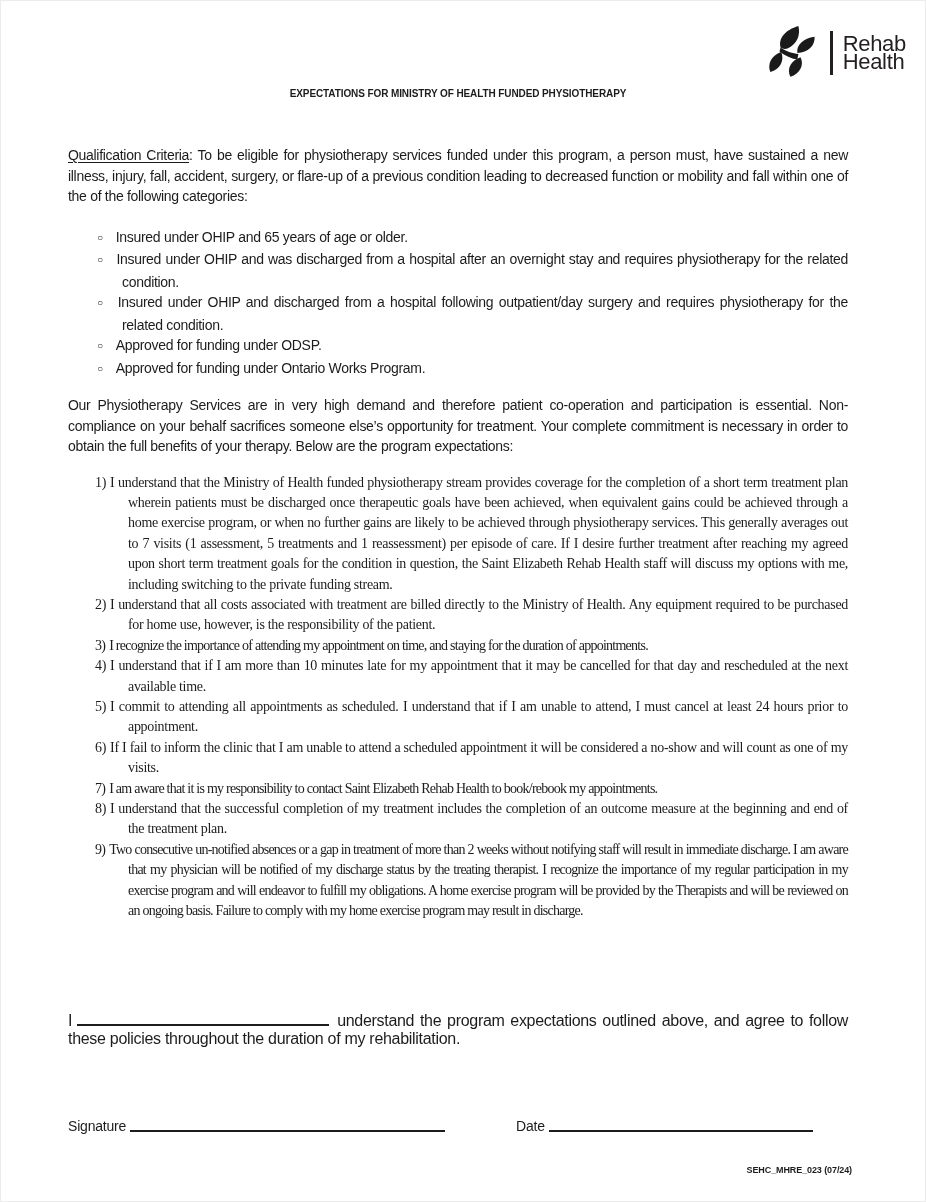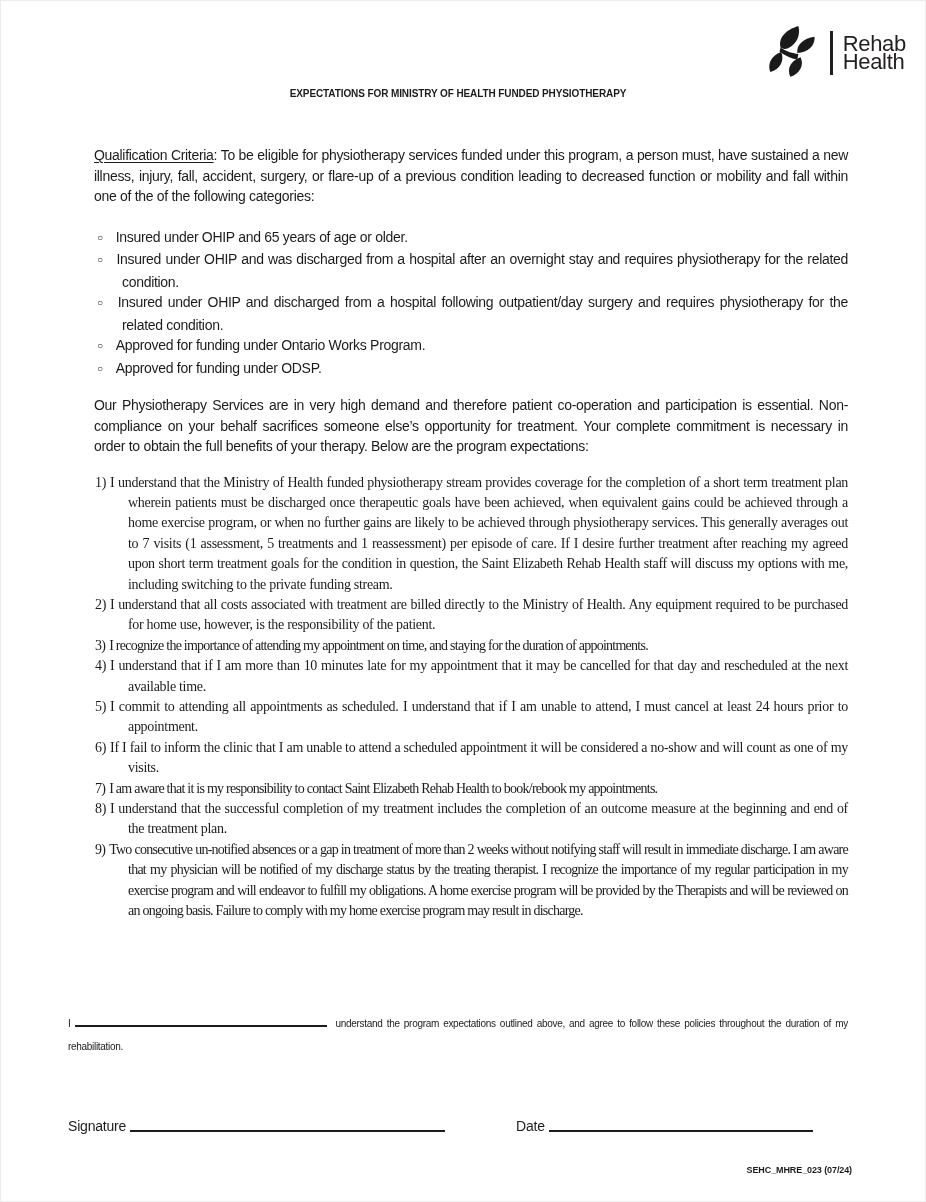--- a/index.html
+++ b/index.html
@@ -21,21 +21,21 @@
   
   .logo { position: absolute; top: 26px; right: 20px; display: flex; align-items: center; }
   .logo svg { width: 54px; height: 54px; display: block; }
   .logo-bar { width: 2.5px; height: 44px; background: #231f20; margin: 0 10px 0 10px; }
   .logo-text { font-size: 22px; line-height: 18.5px; font-weight: 500; letter-spacing: -0.3px; color: #231f20; }
 
   
   .title { text-align: center; font-size: 10px; font-weight: 700; letter-spacing: -0.1px; line-height: 20px; }
 
   
-  .para { text-align: justify; font-size: 14px; line-height: 20.5px; letter-spacing: -0.3px; margin-left: 26px; }
+  .para { text-align: justify; font-size: 14px; line-height: 20.5px; letter-spacing: -0.3px; }
   .intro { margin-top: 41px; }
   .u-lead { text-decoration: underline; text-underline-offset: 2px; }
   .demand { margin-top: 15px; }
 
   
   .criteria { margin-top: 20px; margin-left: 29px; list-style: none; }
   .criteria li {
     padding-left: 25px; text-indent: -25px;
     text-align: justify; font-size: 14px; line-height: 20.5px; letter-spacing: -0.3px;
   }
@@ -48,21 +48,21 @@
     text-align: justify; font-size: 14px; line-height: 20.4px; letter-spacing: -0.3px;
   }
   .expectations li .num { margin-right: 4px; }
   .expectations li:nth-child(3),
   .expectations li:nth-child(7),
   .expectations li:nth-child(9) { letter-spacing: -0.75px; }
 
   
   .ack {
     position: absolute; top: 1012px; left: 68px; right: 78px;
-    text-align: justify; font-size: 10px; line-height: 23px; letter-spacing: -0.3px;
+    text-align: justify; font-size: 16px; line-height: 18px; letter-spacing: -0.3px;
   }
   .blank {
     display: inline-block; width: 252px; height: 14px;
     border-bottom: 2px solid #1c1c1c;
     margin: 0 8px 0 5px; vertical-align: baseline;
   }
 
   
   .sig-row { position: absolute; top: 1118px; left: 68px; right: 78px; display: flex; font-size: 14px; letter-spacing: -0.2px; }
   .sig-group { display: flex; align-items: center; width: 377px; }
@@ -96,22 +96,22 @@
   </div>
 
   <h1 class="title">EXPECTATIONS FOR MINISTRY OF HEALTH FUNDED PHYSIOTHERAPY</h1>
 
   <p class="para intro"><span class="u-lead">Qualification Criteria</span><span>: To be eligible for physiotherapy services funded under this program, a person must, have sustained a new illness, injury, fall, accident, surgery, or flare-up of a previous condition leading to decreased function or mobility and fall within one of the of the following categories:</span></p>
 
   <ul class="criteria">
     <li><span class="b">○</span><span>Insured under OHIP and 65 years of age or older.</span></li>
     <li><span class="b">○</span><span>Insured under OHIP and was discharged from a hospital after an overnight stay and requires physiotherapy for the related condition.</span></li>
     <li><span class="b">○</span><span>Insured under OHIP and discharged from a hospital following outpatient/day surgery and requires physiotherapy for the related condition.</span></li>
+    <li><span class="b">○</span><span>Approved for funding under ODSP.</span></li>
     <li><span class="b">○</span><span>Approved for funding under Ontario Works Program.</span></li>
-    <li><span class="b">○</span><span>Approved for funding under ODSP.</span></li>
   </ul>
 
   <p class="para demand">Our Physiotherapy Services are in very high demand and therefore patient co-operation and participation is essential. Non-compliance on your behalf sacrifices someone else’s opportunity for treatment. Your complete commitment is necessary in order to obtain the full benefits of your therapy. Below are the program expectations:</p>
 
   <ol class="expectations">
     <li><span class="num">1)</span><span>I understand that the Ministry of Health funded physiotherapy stream provides coverage for the completion of a short term treatment plan wherein patients must be discharged once therapeutic goals have been achieved, when equivalent gains could be achieved through a home exercise program, or when no further gains are likely to be achieved through physiotherapy services. This generally averages out to 7 visits (1 assessment, 5 treatments and 1 reassessment) per episode of care. If I desire further treatment after reaching my agreed upon short term treatment goals for the condition in question, the Saint Elizabeth Rehab Health staff will discuss my options with me, including switching to the private funding stream.</span></li>
     <li><span class="num">2)</span><span>I understand that all costs associated with treatment are billed directly to the Ministry of Health. Any equipment required to be purchased for home use, however, is the responsibility of the patient.</span></li>
     <li><span class="num">3)</span><span>I recognize the importance of attending my appointment on time, and staying for the duration of appointments.</span></li>
     <li><span class="num">4)</span><span>I understand that if I am more than 10 minutes late for my appointment that it may be cancelled for that day and rescheduled at the next available time.</span></li>
     <li><span class="num">5)</span><span>I commit to attending all appointments as scheduled. I understand that if I am unable to attend, I must cancel at least 24 hours prior to appointment.</span></li>

